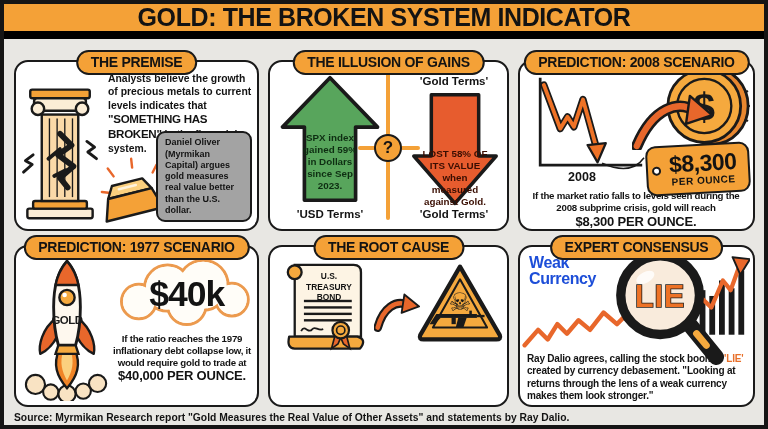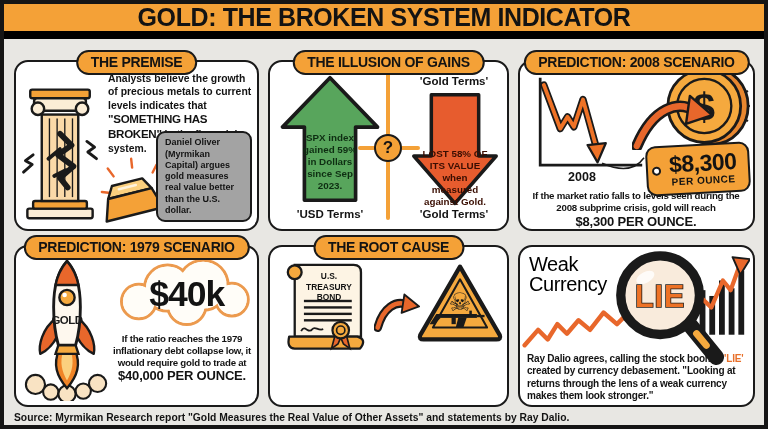--- a/index.html
+++ b/index.html
@@ -69,21 +69,21 @@
   }
   .tag-price { font-size:23px; font-weight:bold; letter-spacing:-0.5px; color:#131313; line-height:1; }
   .tag-unit  { font-size:10px; font-weight:bold; color:#131313; letter-spacing:0.5px; }
   .caption   { font-size:9.7px; font-weight:bold; line-height:1.22; color:#131313; letter-spacing:-0.25px; }
   .caption-emph { font-size:13px; font-weight:bold; color:#131313; letter-spacing:-0.2px; }
 
   
   .doc-title { font-size:8.4px; font-weight:bold; line-height:1.25; color:#131313; text-align:center; }
 
   
-  .weak-label { font-size:20px; font-weight:normal; color:#000000; line-height:0.98; letter-spacing:-0.4px; }
+  .weak-label { font-size:16px; font-weight:bold; color:#1d4ed8; line-height:0.98; letter-spacing:-0.4px; }
   .expert-caption { font-size:10px; font-weight:bold; line-height:1.23; color:#131313; letter-spacing:-0.2px; }
   .lie-inline { color:#E8702A; }
 
   
   .source-line {
     position:absolute; left:10px; bottom:2px; font-size:10.3px; font-weight:bold; color:#131313;
   }
 </style>
 </head>
 <body>
@@ -199,21 +199,21 @@
       <span class="tag-unit">PER OUNCE</span>
     </div>
 
     <div class="abs caption ctr" style="left:4px; top:128px; width:224px;">
       <span>If the market ratio falls to levels seen during the 2008 subprime crisis, gold will reach</span><br>
       <span class="caption-emph">$8,300 PER OUNCE.</span>
     </div>
   </section>
 
   <section class="panel" style="left:10px; top:241px; width:245px; height:162px;">
-    <div class="pill">PREDICTION: 1979 SCENARIO</div>
+    <div class="pill">PREDICTION: 1977 SCENARIO</div>
 
     <svg class="abs" style="left:8px; top:10px;" width="86" height="144" viewBox="0 0 90 150">
       <g fill="#F9E3C3" stroke="#1a1a1a" stroke-width="2.2">
         <circle cx="12" cy="133" r="10"></circle>
           <circle cx="28" cy="141" r="8"></circle>
           <circle cx="45" cy="143" r="9"></circle>
         <circle cx="62" cy="140" r="8"></circle>
           <circle cx="77" cy="132" r="9"></circle>
       </g>
       <path d="M37,96 C30,112 34,124 45,137 C56,124 60,112 53,96 Z" fill="#F08427" stroke="#1a1a1a" stroke-width="2.5"></path>
@@ -289,20 +289,21 @@
         <rect x="42" y="65" width="5" height="8"></rect>
         <polygon points="50,65 60,65 56,77 47,77"></polygon>
         <rect x="72" y="62" width="9" height="2.8"></rect>
         <rect x="63" y="57" width="3" height="4.6"></rect>
       </g>
     </svg>
 
   </section>
 
   <section class="panel" style="left:514px; top:241px; width:237px; height:162px;">
+    <div class="pill">EXPERT CONSENSUS</div>
 
     <div class="abs weak-label" style="left:9px; top:8px; width:92px;">Weak Currency</div>
 
     <svg class="abs" style="left:2px; top:54px;" width="112" height="50" viewBox="0 0 115 52">
       <polyline points="2,46 16,30 26,40 36,24 46,34 58,20 70,30 84,12 98,24 112,10" fill="none" stroke="#E8672B" stroke-width="4.6" stroke-linejoin="round" stroke-linecap="round"></polyline>
     </svg>
 
     <svg class="abs" style="left:168px; top:6px;" width="62" height="84" viewBox="0 0 64 86">
       <g fill="#1a1a1a">
         <rect x="2" y="50" width="6" height="34"></rect>

